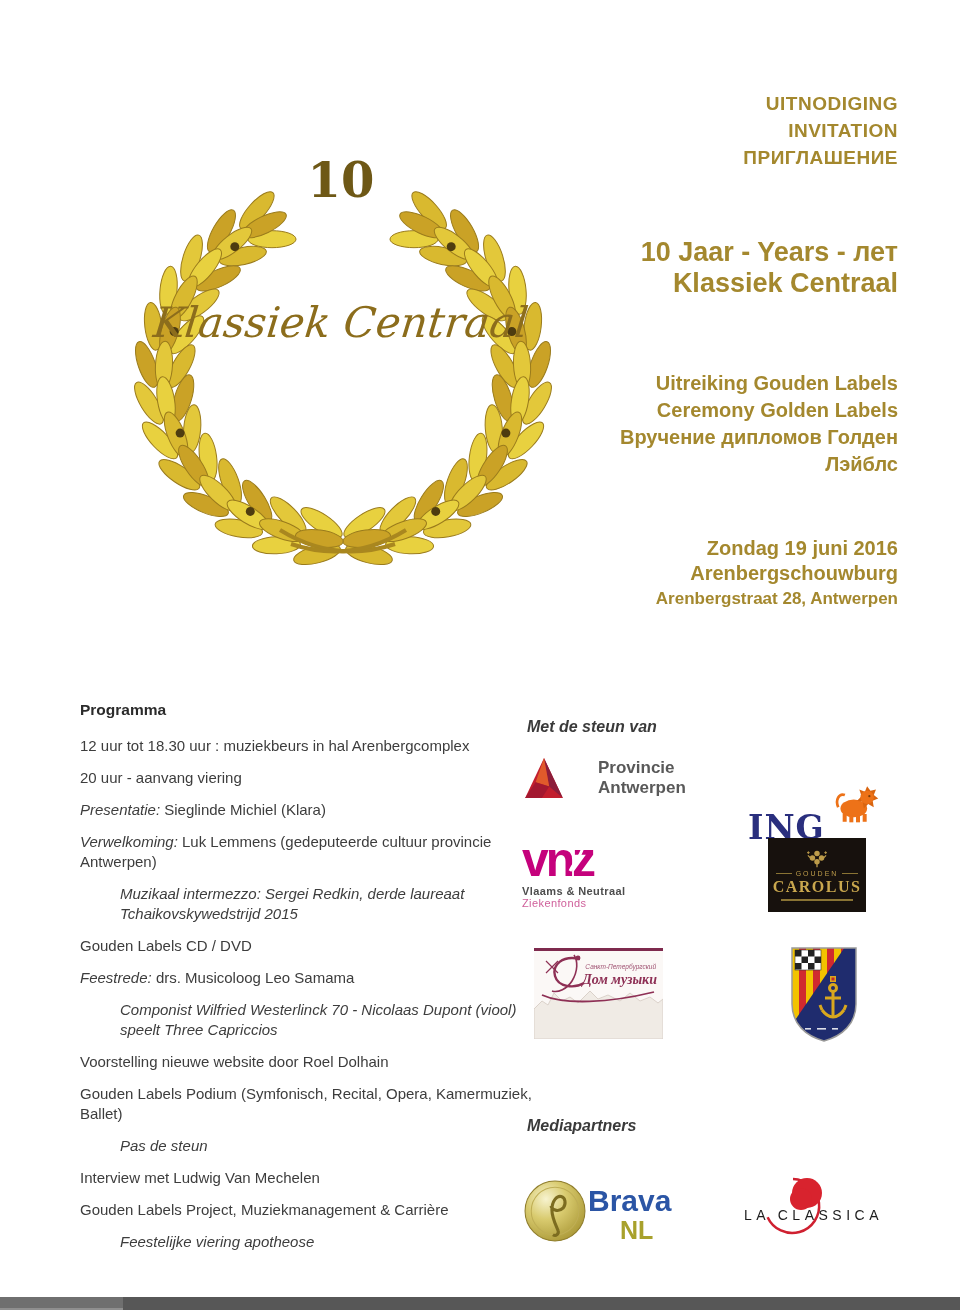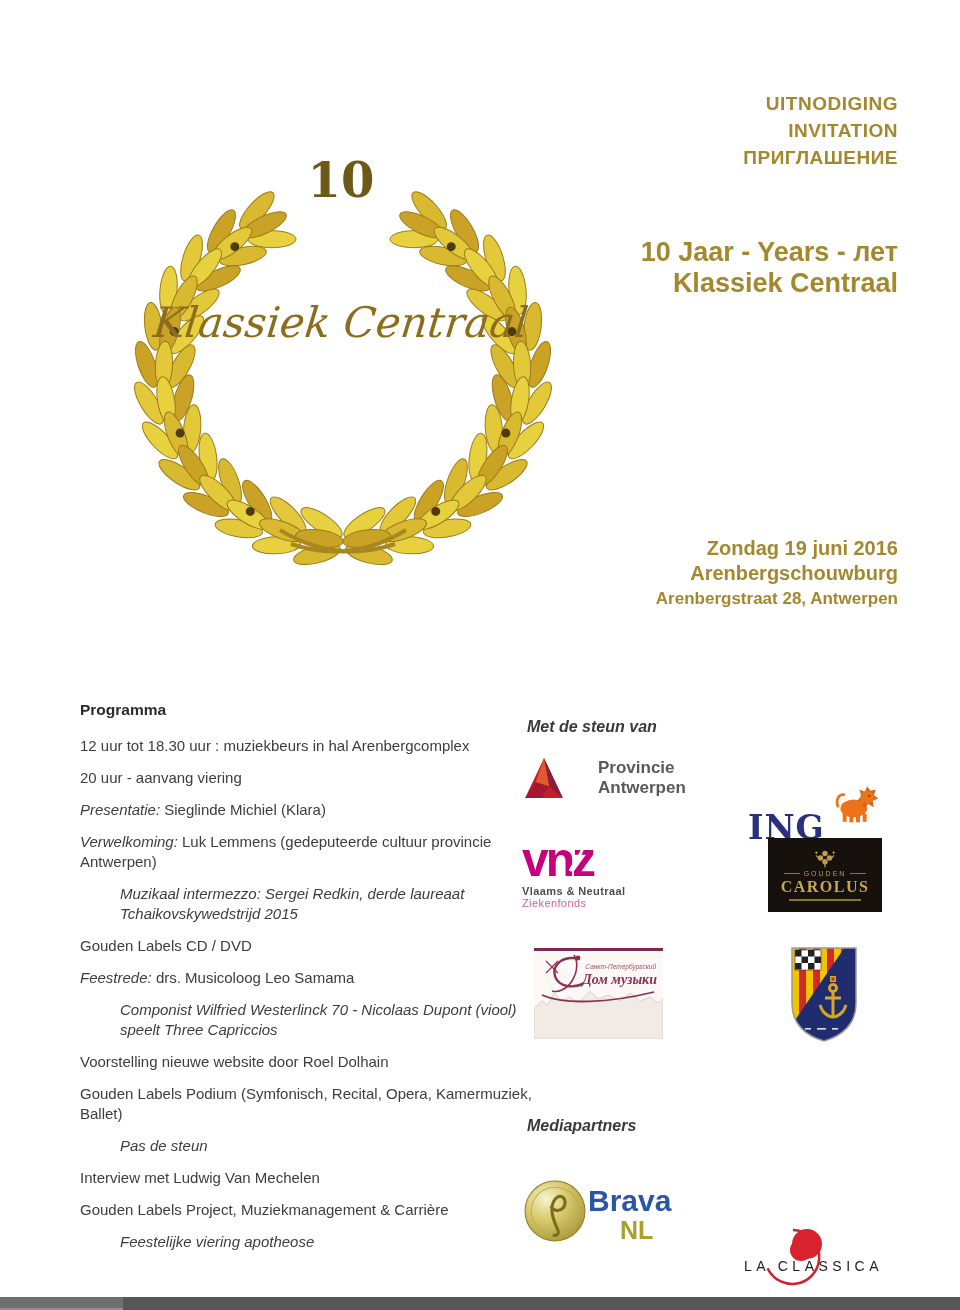--- a/index.html
+++ b/index.html
@@ -40,21 +40,21 @@
   .ing{position:absolute;left:748px;top:760px;display:flex;align-items:center;}
   .ing .word{font-family:"DejaVu Serif",serif;font-weight:bold;font-size:33px;color:#2a2f7e;letter-spacing:1px;margin-top:48px;}
   .ing svg{margin-left:8px;}
 
   .vnz{position:absolute;left:522px;top:838px;width:130px;}
   .vnz .word{font-size:48px;font-weight:bold;letter-spacing:-3px;color:#c5017c;line-height:44px;}
   .vnz .fig{position:absolute;left:44px;top:4px;}
   .vnz .l1{font-size:11px;font-weight:bold;color:#4d4d4d;letter-spacing:.4px;margin-top:3px;}
   .vnz .l2{font-size:11px;color:#cf5f9a;letter-spacing:.4px;}
 
-  .carolus{position:absolute;left:768px;top:838px;width:114px;height:74px;background:#17110d;
+  .carolus{position:absolute;left:768px;top:838px;width:98px;height:74px;background:#17110d;
            display:flex;flex-direction:column;align-items:center;justify-content:center;}
   .car-row{display:flex;align-items:center;margin-top:1px;}
   .car-row .ln{width:16px;height:1px;background:#8a7434;}
   .car-top{font-size:7px;letter-spacing:2px;color:#bd9c4a;margin:0 4px;}
   .car-main{font-family:"Liberation Serif",serif;font-weight:bold;font-size:16px;
             color:#c9a74e;letter-spacing:1.5px;margin-top:1px;}
   .car-rule{width:72px;height:2px;background:#8a7434;margin-top:3px;}
 
   .dom{position:absolute;left:534px;top:948px;width:129px;height:88px;background:#fbf8f6;
        border-top:3px solid #7e2a4e;overflow:hidden;}
@@ -63,21 +63,21 @@
            font-style:italic;font-weight:bold;font-size:14px;color:#8e3055;}
   .dom svg{position:absolute;}
 
   .shield{position:absolute;left:787px;top:944px;}
 
   .brava{position:absolute;left:524px;top:1180px;width:180px;height:80px;}
   .brava svg{position:absolute;left:0;top:0;}
   .brava-word{position:absolute;left:64px;top:4px;font-size:30px;font-weight:bold;color:#2b55a5;}
   .brava-sub{position:absolute;left:96px;top:36px;font-size:25px;font-weight:bold;color:#a8a12c;}
 
-  .laclassica{position:absolute;left:738px;top:1224px;width:168px;height:76px;}
+  .laclassica{position:absolute;left:738px;top:1173px;width:168px;height:76px;}
   .laclassica svg{position:absolute;left:0;top:0;}
   .lc-text{position:absolute;left:6px;top:34px;font-size:14px;letter-spacing:4.5px;color:#1d1d1d;}
 
   
   .hscroll{position:absolute;left:0;right:0;bottom:0;height:13px;background:#575757;}
   .hthumb{position:absolute;left:0;top:0;width:123px;height:13px;background:#6f6f6f;
           border-bottom:2px solid #8f8f8f;box-sizing:border-box;}
 </style>
 </head>
 <body>
@@ -88,20 +88,26 @@
     <div>UITNODIGING</div>
     <div>INVITATION</div>
     <div>ПРИГЛАШЕНИЕ</div>
   </div>
 
   <div class="gold titleblk">
     <div>10 Jaar - Years - лет</div>
     <div>Klassiek Centraal</div>
   </div>
 
+  <div class="gold ceremony">
+    <div>Uitreiking Gouden Labels</div>
+    <div>Ceremony Golden Labels</div>
+    <div>Вручение дипломов Голден</div>
+    <div>Лэйблс</div>
+  </div>
 
   <div class="gold event">
     <div>Zondag 19 juni 2016</div>
     <div>Arenbergschouwburg</div>
     <div class="small">Arenbergstraat 28, Antwerpen</div>
   </div>
 
   <svg class="wreath-svg" width="430" height="420" viewBox="0 0 426 420">
     <g id="leaves">
         <ellipse cx="284.01612577983053" cy="87.18089305512495" rx="24" ry="8.5" transform="rotate(3.552713678800501e-15 284.01612577983053 87.18089305512495)" fill="#e8d13f" stroke="#9a7b1c" stroke-width="1"></ellipse>

